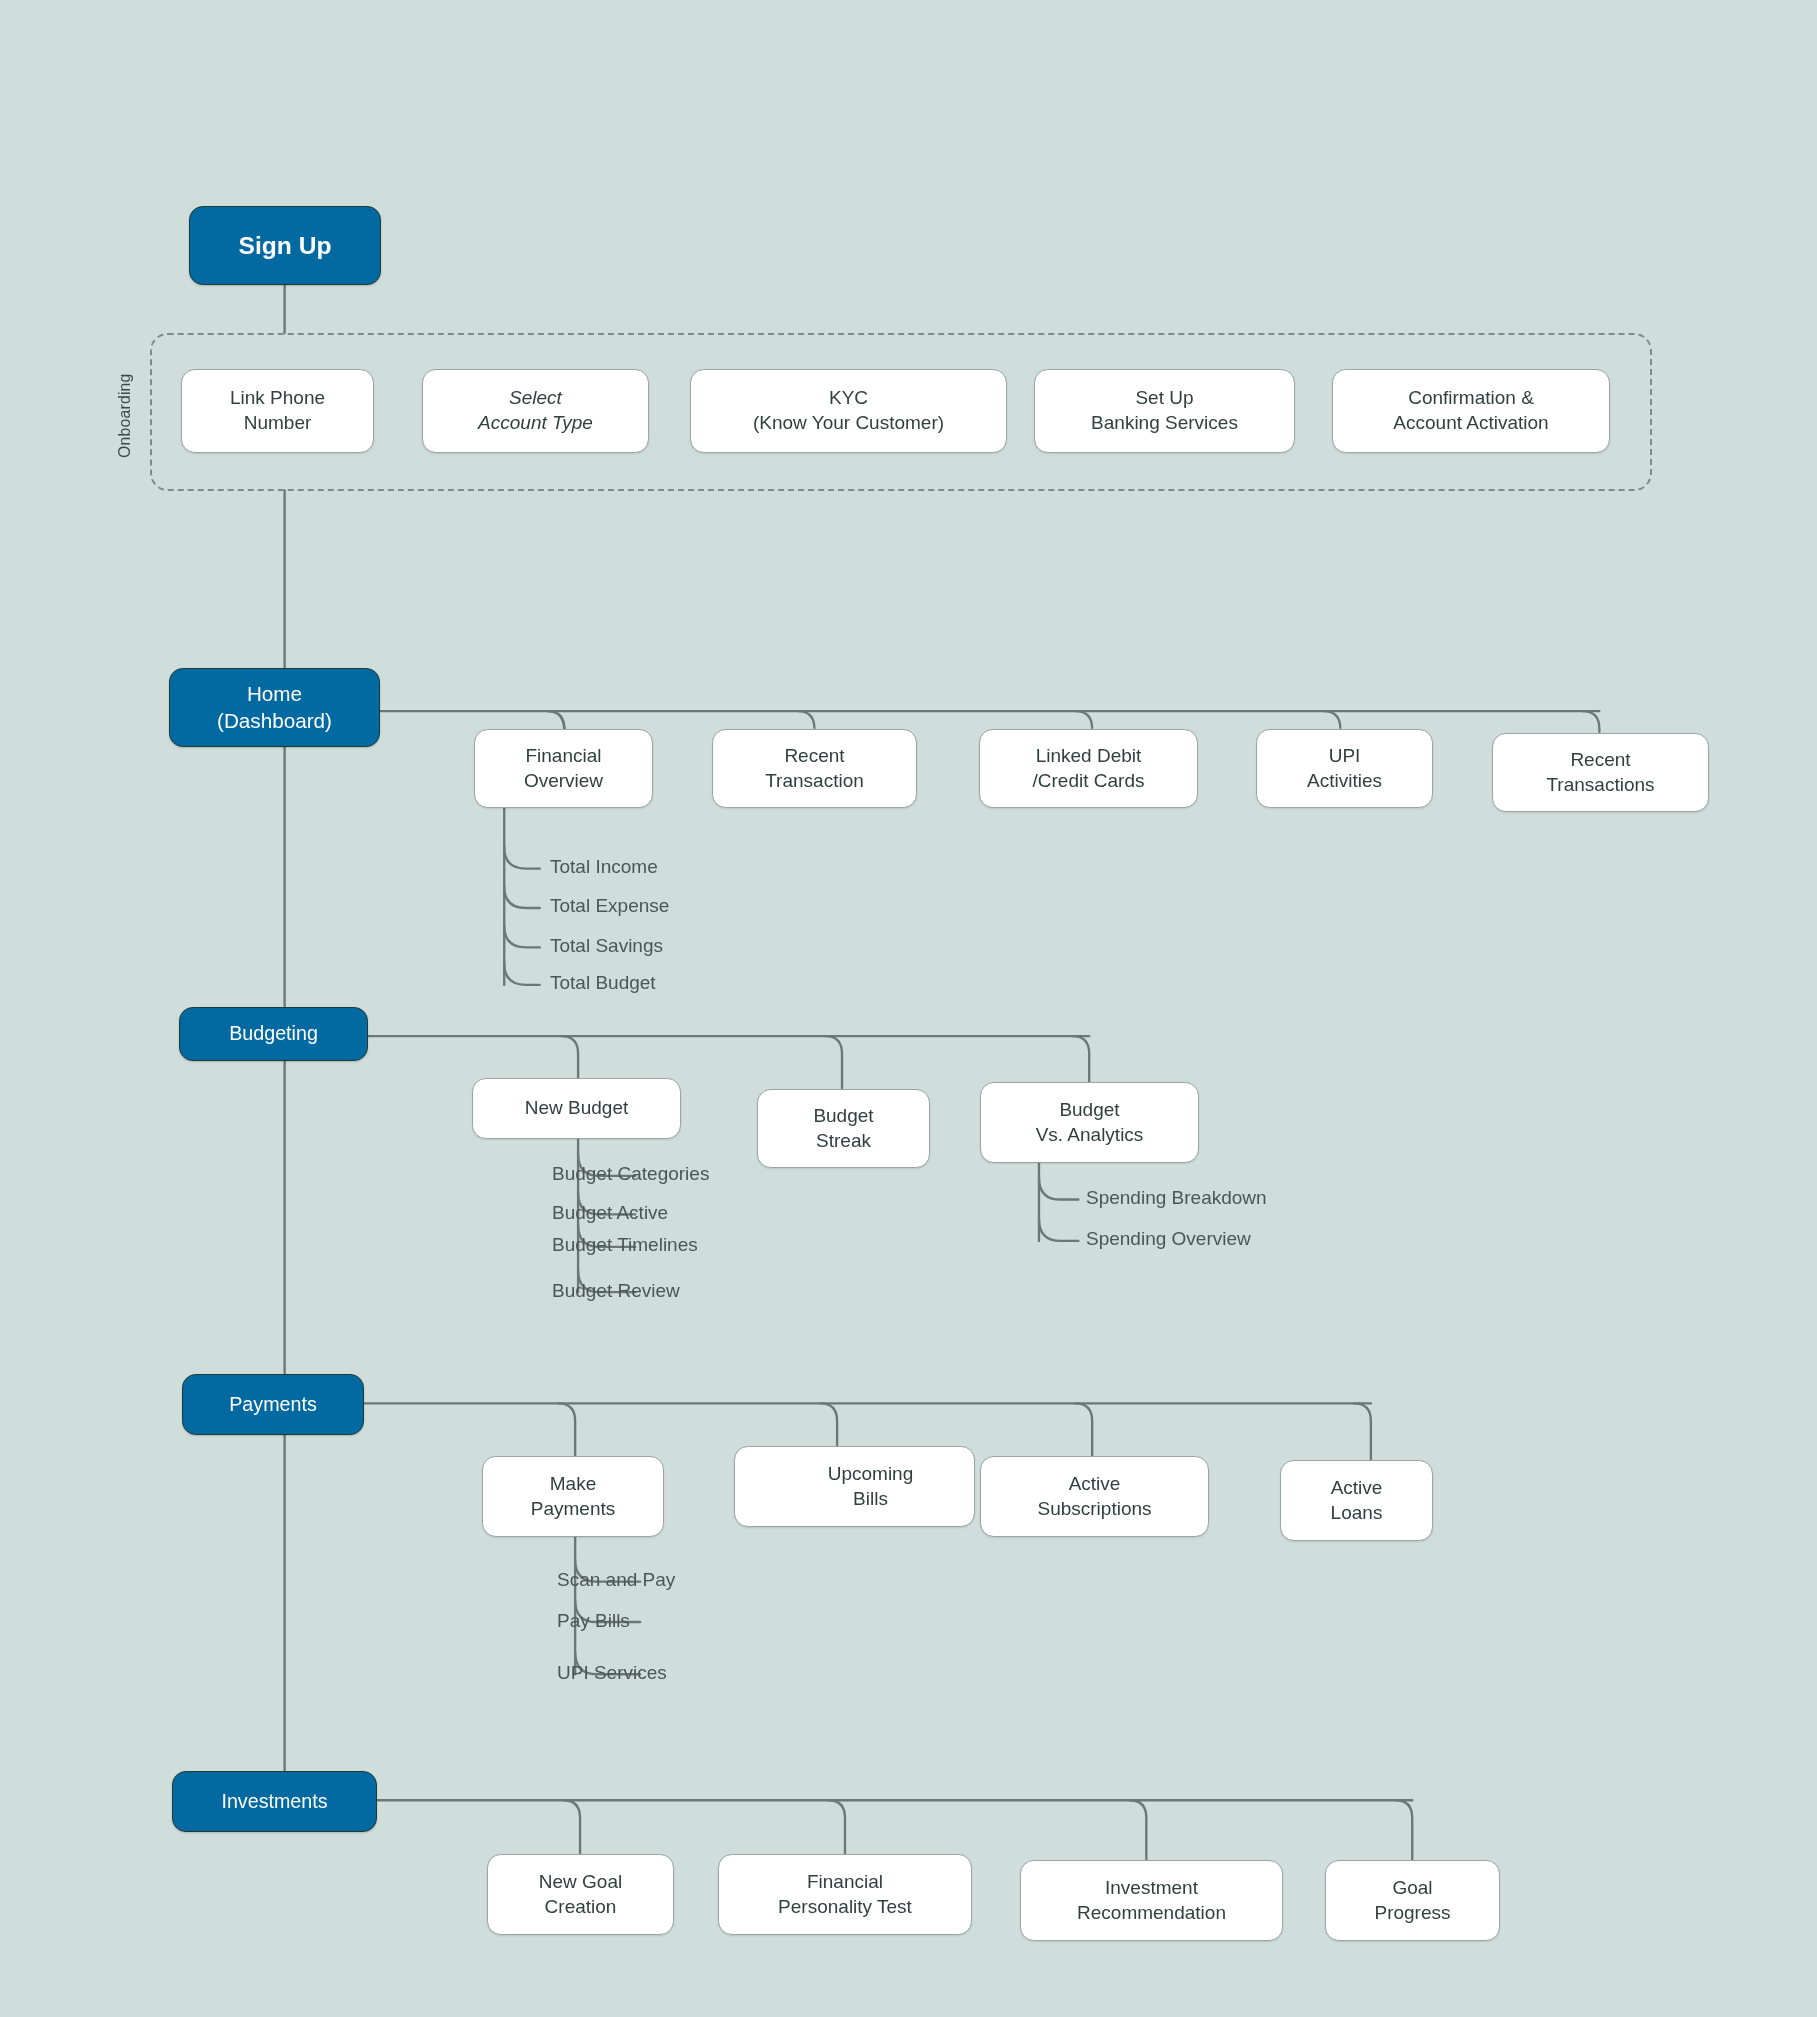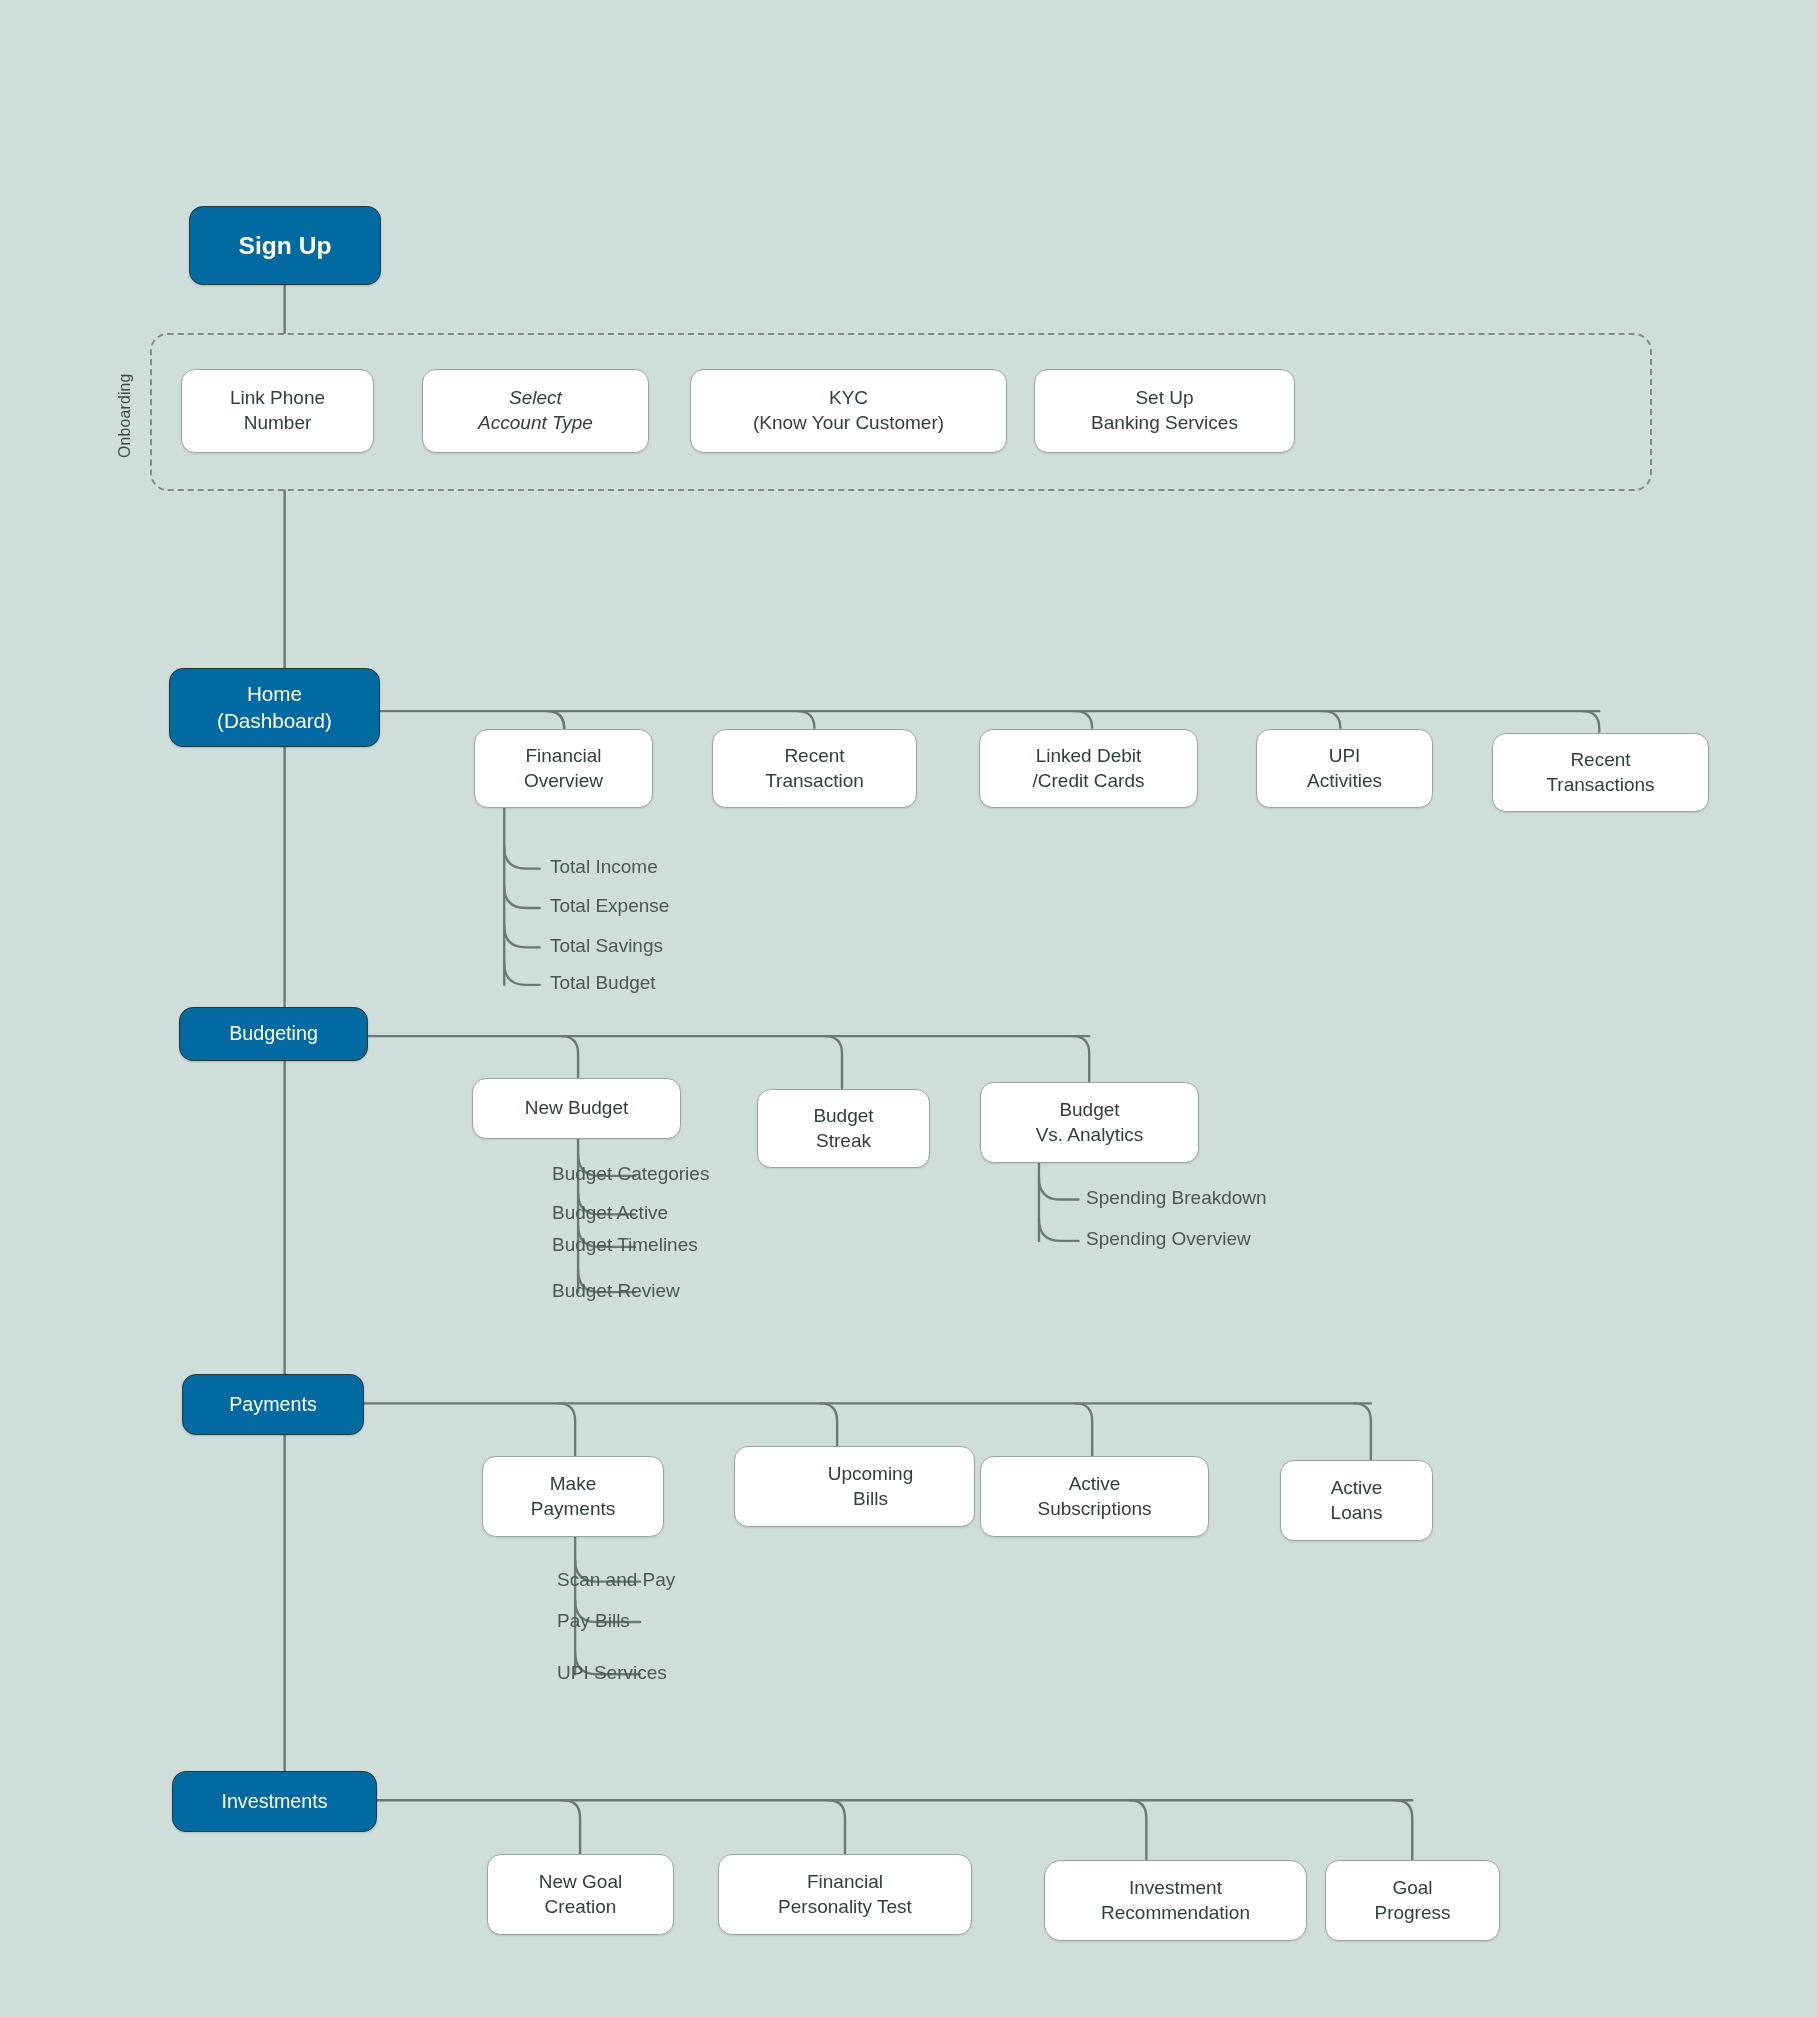--- a/index.html
+++ b/index.html
@@ -181,20 +181,24 @@
 Account Type</span>
   </div>
   <div class="node light" style="left:690px; top:369px; width:317px; height:84px;">
     <span>KYC
 (Know Your Customer)</span>
   </div>
   <div class="node light" style="left:1034px; top:369px; width:261px; height:84px;">
     <span>Set Up
 Banking Services</span>
   </div>
+  <div class="node light" style="left:1332px; top:369px; width:278px; height:84px;">
+    <span>Confirmation &amp;
+Account Activation</span>
+  </div>
 
   <div class="node dark section big" style="left:169px; top:668px; width:211px; height:79px;">
     <span>Home
 (Dashboard)</span>
   </div>
 
   <div class="node light" style="left:474px; top:729px; width:179px; height:79px;">
     <span>Financial
 Overview</span>
   </div>
@@ -274,21 +278,21 @@
   </div>
 
   <div class="node light" style="left:487px; top:1854px; width:187px; height:81px;">
     <span>New Goal
 Creation</span>
   </div>
   <div class="node light" style="left:718px; top:1854px; width:254px; height:81px;">
     <span>Financial
 Personality Test</span>
   </div>
-  <div class="node light" style="left:1044px; top:1860px; width:263px; height:81px;border-radius:17px;">
+  <div class="node light" style="left:1020px; top:1860px; width:263px; height:81px;">
     <span>Investment
 Recommendation</span>
   </div>
   <div class="node light" style="left:1325px; top:1860px; width:175px; height:81px;">
     <span>Goal
 Progress</span>
   </div>
 
 </div>
 

